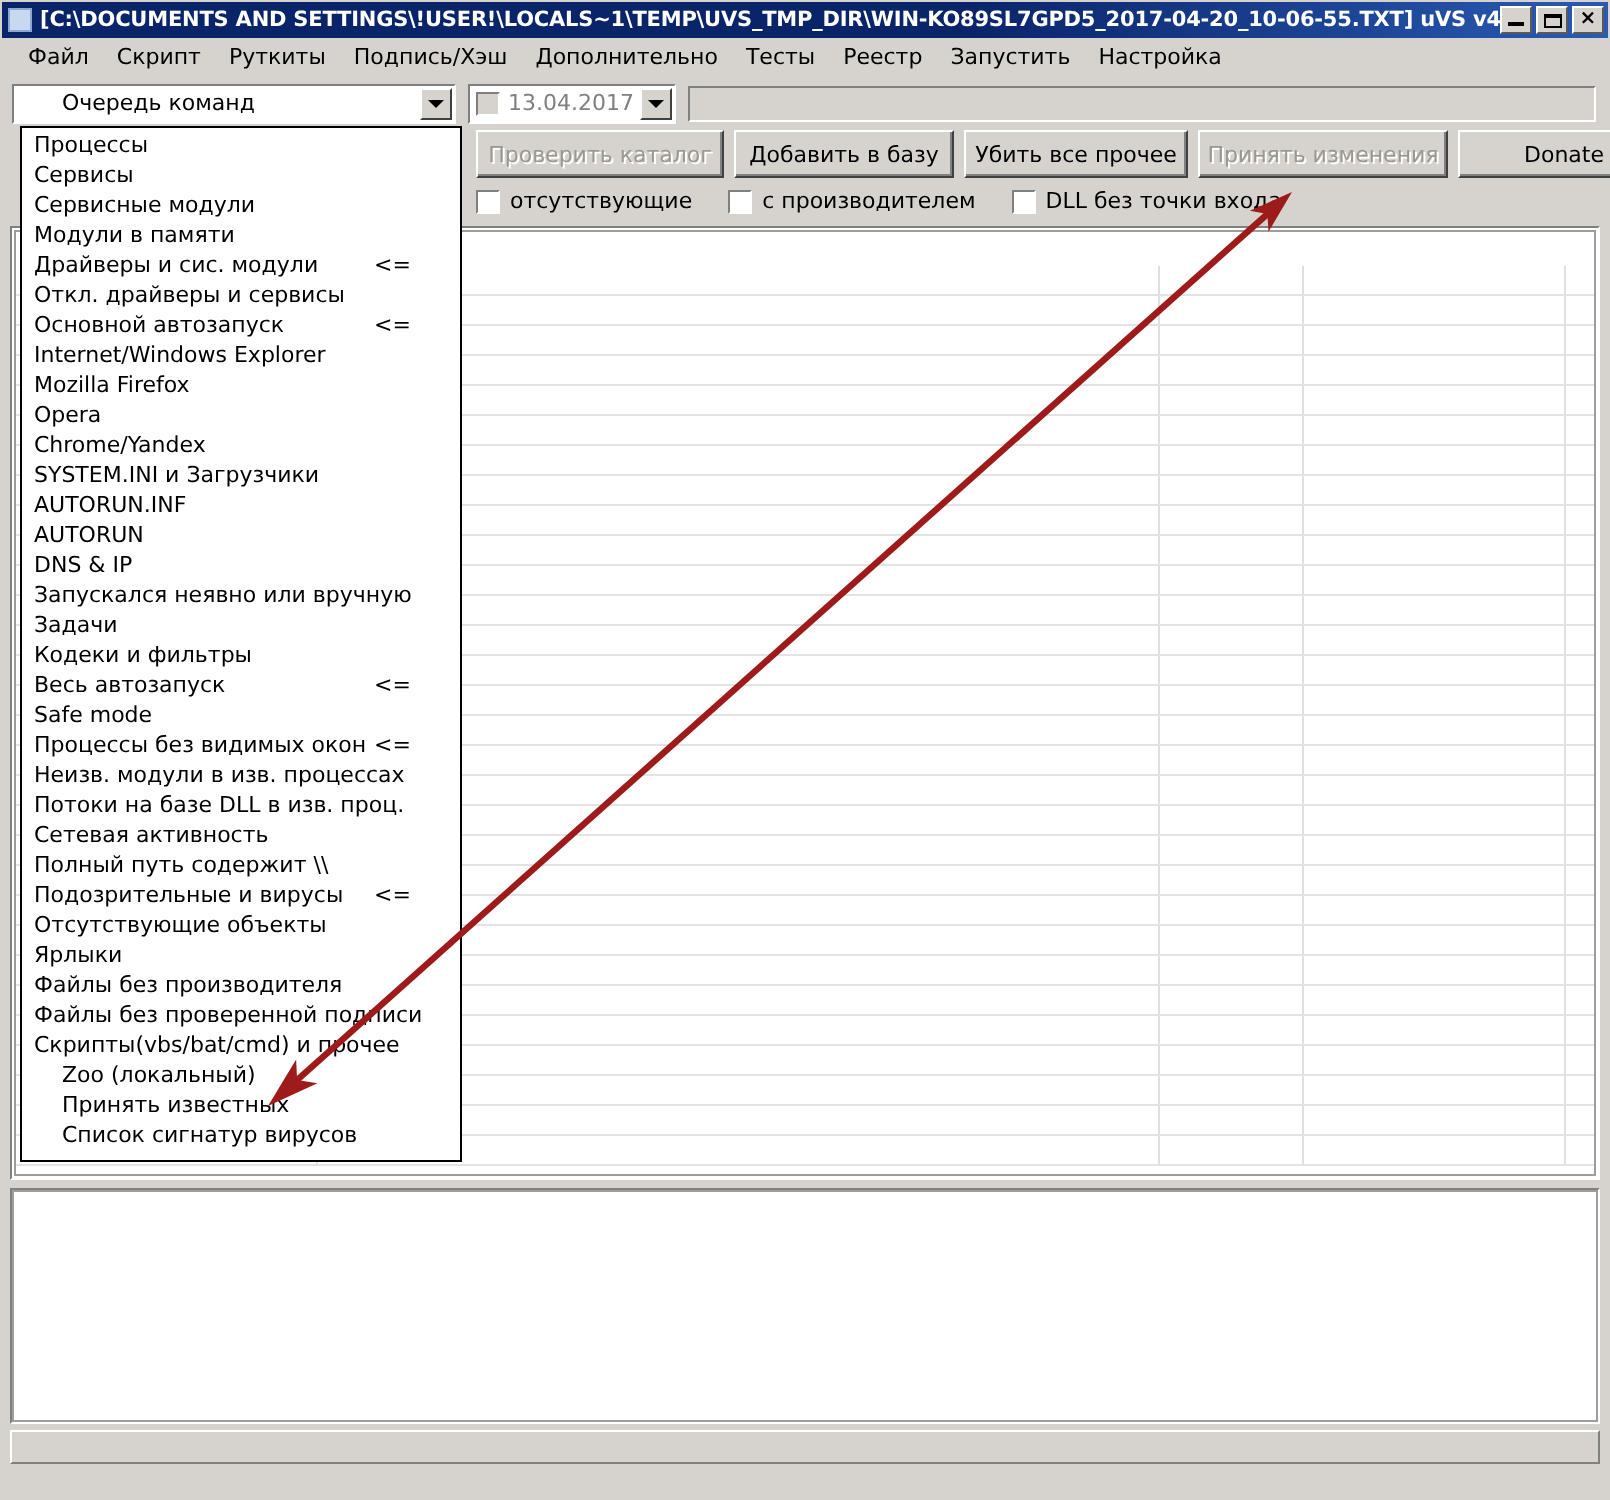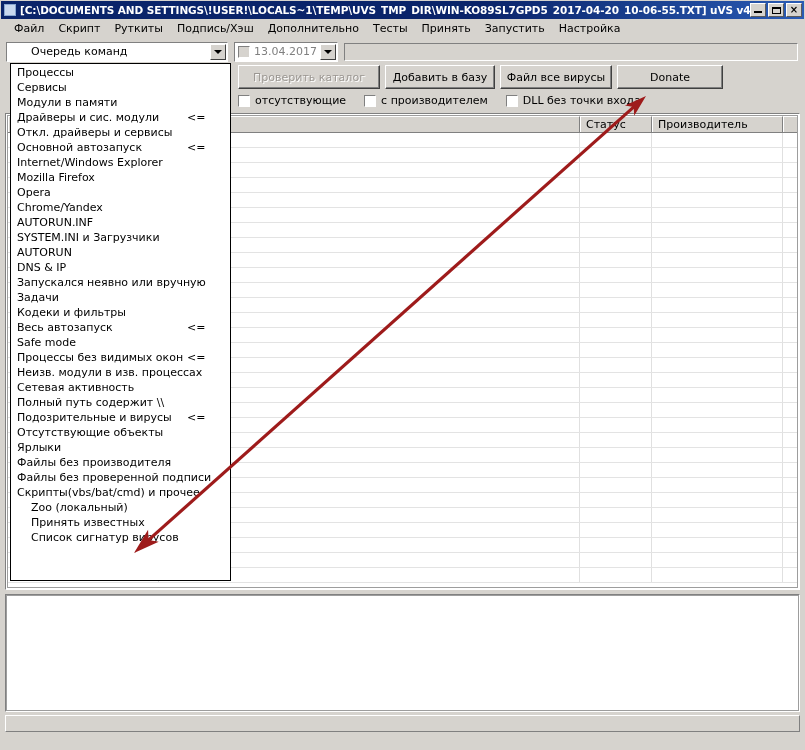--- a/index.html
+++ b/index.html
@@ -389,21 +389,21 @@
     </div>
   </div>
 
   <div id="menubar">
     <div class="mi">Файл</div>
     <div class="mi">Скрипт</div>
     <div class="mi">Руткиты</div>
     <div class="mi">Подпись/Хэш</div>
     <div class="mi">Дополнительно</div>
     <div class="mi">Тесты</div>
-    <div class="mi">Принять</div>
+    <div class="mi">Реестр</div>
     <div class="mi">Запустить</div>
     <div class="mi">Настройка</div>
   </div>
 
   <div id="toolbar">
 
     <div class="tb-row tb-row1">
       <div id="combo" class="sunken">
         <div class="val">Очередь команд</div>
         <div class="cbtn">
@@ -417,23 +417,24 @@
         <div class="cbtn">
             <span class="arrowdown"></span>
           </div>
       </div>
 
       <div id="widefield" title=""></div>
     </div>
 
     <div class="tb-row tb-row2">
       <div class="spacer-left"></div>
-      <div class="tbbtn raised disabled" style="width:142px">Проверить каталог</div>
+      <div class="tbbtn raised disabled" style="width:124px">Проверить каталог</div>
       <div class="tbbtn raised" style="width:110px">Добавить в базу</div>
-      <div class="tbbtn raised" style="width:112px">Файл все вирусы</div>
+      <div class="tbbtn raised" style="width:112px">Убить все прочее</div>
+      <div class="tbbtn raised disabled" style="width:125px">Принять изменения</div>
       <div class="tbbtn raised" style="width:106px">Donate</div>
     </div>
 
     <div class="tb-row tb-row3">
       <div class="spacer-left"></div>
       <div class="cbx">
         <div class="box"></div>
         <div class="lbl">отсутствующие</div>
       </div>
       <div class="cbx">
@@ -442,27 +443,20 @@
       </div>
       <div class="cbx">
         <div class="box"></div>
         <div class="lbl">DLL без точки входа</div>
       </div>
     </div>
   </div>
 
   <div id="gridwrap">
     <div id="gridinner">
-      <div id="gridheader">
-          <div class="hcell" style="width: 151px;"></div>
-          <div class="hcell" style="width: 421px;"></div>
-          <div class="hcell" style="width: 72px;">Статус</div>
-          <div class="hcell" style="width: 131px;">Производитель</div>
-          <div class="hcell" style="width: 17px;"></div>
-        </div>
       <div id="gridbody">
           <div class="grow">
             <div class="gcell" style="width: 151px;"></div>
             <div class="gcell" style="width: 421px;"></div>
             <div class="gcell" style="width: 72px;"></div>
             <div class="gcell" style="width: 131px;"></div>
             <div class="gcell" style="width: 17px;"></div>
           </div>
           <div class="grow">
             <div class="gcell" style="width: 151px;"></div>
@@ -683,20 +677,25 @@
           <span class="txt">Процессы</span>
         </div>
       </div>
       <div class="ditem-wrap">
         <div class="ditem">
           <span class="txt">Сервисы</span>
         </div>
       </div>
       <div class="ditem-wrap">
         <div class="ditem">
+          <span class="txt">Сервисные модули</span>
+        </div>
+      </div>
+      <div class="ditem-wrap">
+        <div class="ditem">
           <span class="txt">Модули в памяти</span>
         </div>
       </div>
       <div class="ditem-wrap">
         <div class="ditem">
           <span class="txt">Драйверы и сис. модули</span>
           <span class="mark">&lt;=</span>
         </div>
       </div>
       <div class="ditem-wrap">
@@ -725,26 +724,26 @@
           <span class="txt">Opera</span>
         </div>
       </div>
       <div class="ditem-wrap">
         <div class="ditem">
           <span class="txt">Chrome/Yandex</span>
         </div>
       </div>
       <div class="ditem-wrap">
         <div class="ditem">
+          <span class="txt">SYSTEM.INI и Загрузчики</span>
+        </div>
+      </div>
+      <div class="ditem-wrap">
+        <div class="ditem">
           <span class="txt">AUTORUN.INF</span>
-        </div>
-      </div>
-      <div class="ditem-wrap">
-        <div class="ditem">
-          <span class="txt">SYSTEM.INI и Загрузчики</span>
         </div>
       </div>
       <div class="ditem-wrap">
         <div class="ditem">
           <span class="txt">AUTORUN</span>
         </div>
       </div>
       <div class="ditem-wrap">
         <div class="ditem">
           <span class="txt">DNS &amp; IP</span>
@@ -778,20 +777,25 @@
       </div>
       <div class="ditem-wrap">
         <div class="ditem">
           <span class="txt">Процессы без видимых окон</span>
           <span class="mark">&lt;=</span>
         </div>
       </div>
       <div class="ditem-wrap">
         <div class="ditem">
           <span class="txt">Неизв. модули в изв. процессах</span>
+        </div>
+      </div>
+      <div class="ditem-wrap">
+        <div class="ditem">
+          <span class="txt">Потоки на базе DLL в изв. проц.</span>
         </div>
       </div>
       <div class="ditem-wrap">
         <div class="ditem">
           <span class="txt">Сетевая активность</span>
         </div>
       </div>
       <div class="ditem-wrap">
         <div class="ditem">
           <span class="txt">Полный путь содержит \\</span>

